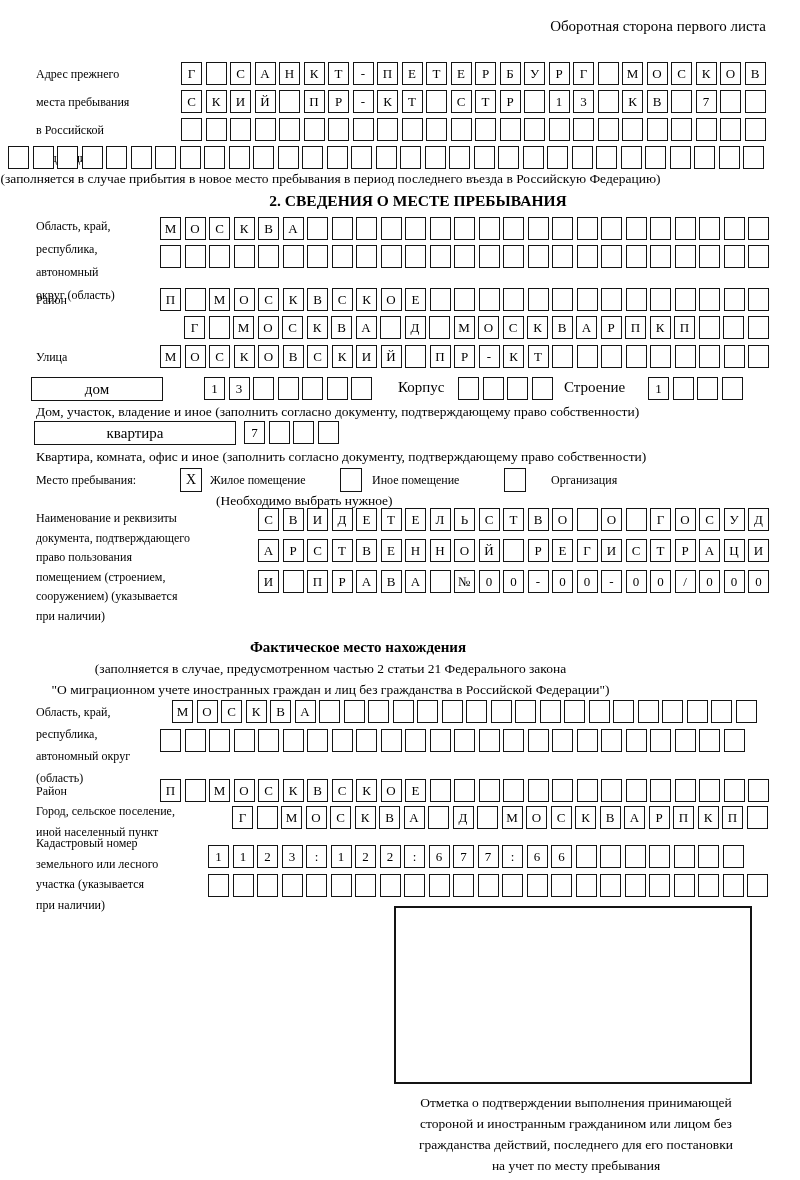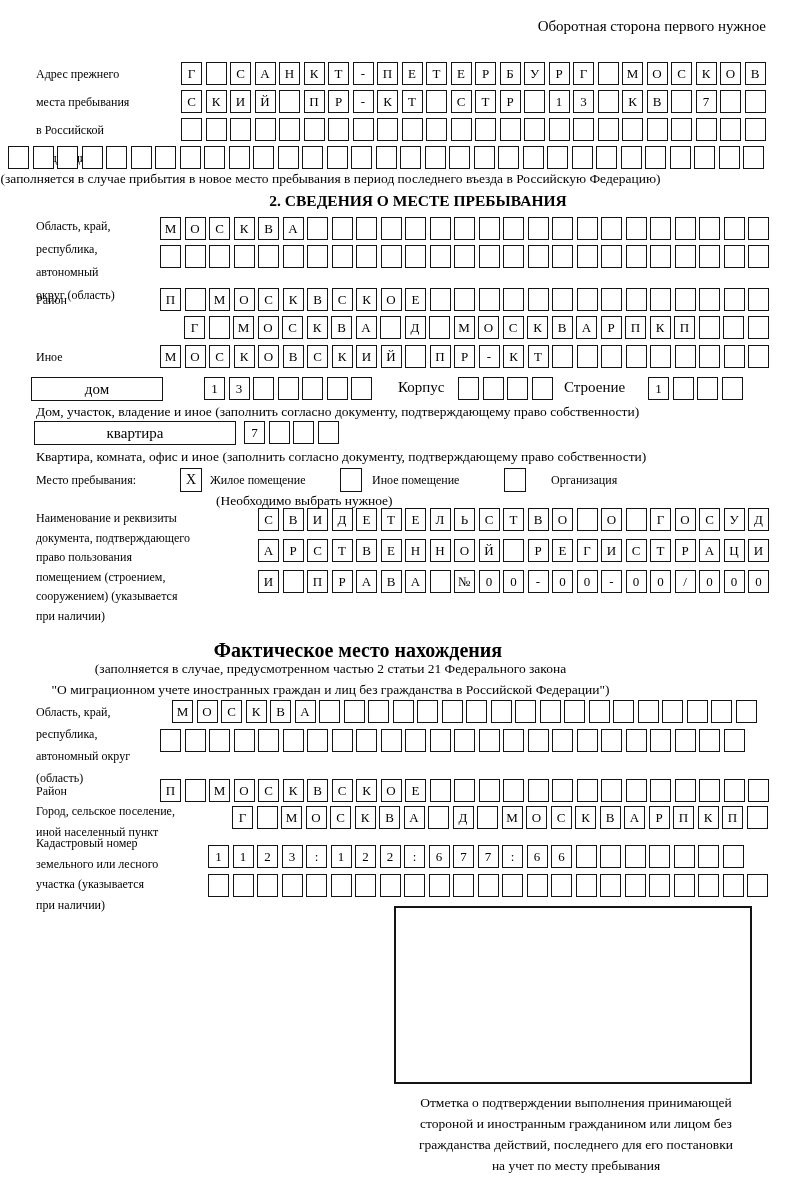--- a/index.html
+++ b/index.html
@@ -80,21 +80,21 @@
   #lbl-inoe      { top: 470px; left: 372px; }
   #cb-org        { top: 468px; left: 504px; }
   #lbl-org       { top: 470px; left: 551px; }
   #note-stay     { top: 493px; left: 216px; }
 
   #lbl-doc       { top: 509px; left: 36px; line-height: 19.5px; }
   #g-doc1        { top: 508px; left: 258px; }
   #g-doc2        { top: 539px; left: 258px; }
   #g-doc3        { top: 570px; left: 258px; }
 
-  #h-fact        { top: 639px; left: 0; width: 716px; text-align: center; font-size: 20px; }
+  #h-fact        { top: 639px; left: 0; width: 716px; text-align: center; font-size: 15px; }
   #note-f1       { top: 661px; }
   #note-f2       { top: 682px; }
 
   #lbl-obl3      { top: 701px; left: 36px; line-height: 22px; }
   #g-obl3a       { top: 700px; left: 172px; }
   #g-obl3b       { top: 729px; left: 160px; }
   #lbl-raion3    { top: 781px; left: 36px; }
   #g-raion3      { top: 779px; left: 160px; }
   #lbl-gorod3    { top: 801px; left: 36px; line-height: 21px; }
   #g-gorod3      { top: 806px; left: 232px; }
@@ -105,21 +105,21 @@
   #box-confirm   { top: 906px; left: 394px; width: 358px; height: 178px;
                    border: 2px solid #141414; position: absolute; background: #fff; }
   #cap-confirm   { top: 1092px; left: 373px; width: 406px; text-align: center;
                    font-size: 13.5px; line-height: 21px; white-space: pre-line; }
 </style>
 </head>
 <body>
 
 <div class="page">
 
-  <div id="corner" class="abs">Оборотная сторона первого нужное</div>
+  <div id="corner" class="abs">Оборотная сторона первого листа</div>
 
   <div id="lbl-prev" class="lbl">Адрес прежнего
 места пребывания
 в Российской
 Федерации</div>
   <div id="g-a1" class="grid">
       <div class="cell">Г</div>
       <div class="cell"></div>
       <div class="cell">С</div>
       <div class="cell">А</div>
@@ -341,21 +341,21 @@
       <div class="cell">А</div>
       <div class="cell">Р</div>
       <div class="cell">П</div>
       <div class="cell">К</div>
       <div class="cell">П</div>
       <div class="cell"></div>
       <div class="cell"></div>
       <div class="cell"></div>
     </div>
 
-  <div id="lbl-ulitsa" class="lbl">Иное</div>
+  <div id="lbl-ulitsa" class="lbl">Улица</div>
   <div id="g-ulitsa" class="grid">
       <div class="cell">М</div>
       <div class="cell">О</div>
       <div class="cell">С</div>
       <div class="cell">К</div>
       <div class="cell">О</div>
       <div class="cell">В</div>
       <div class="cell">С</div>
       <div class="cell">К</div>
       <div class="cell">И</div>

